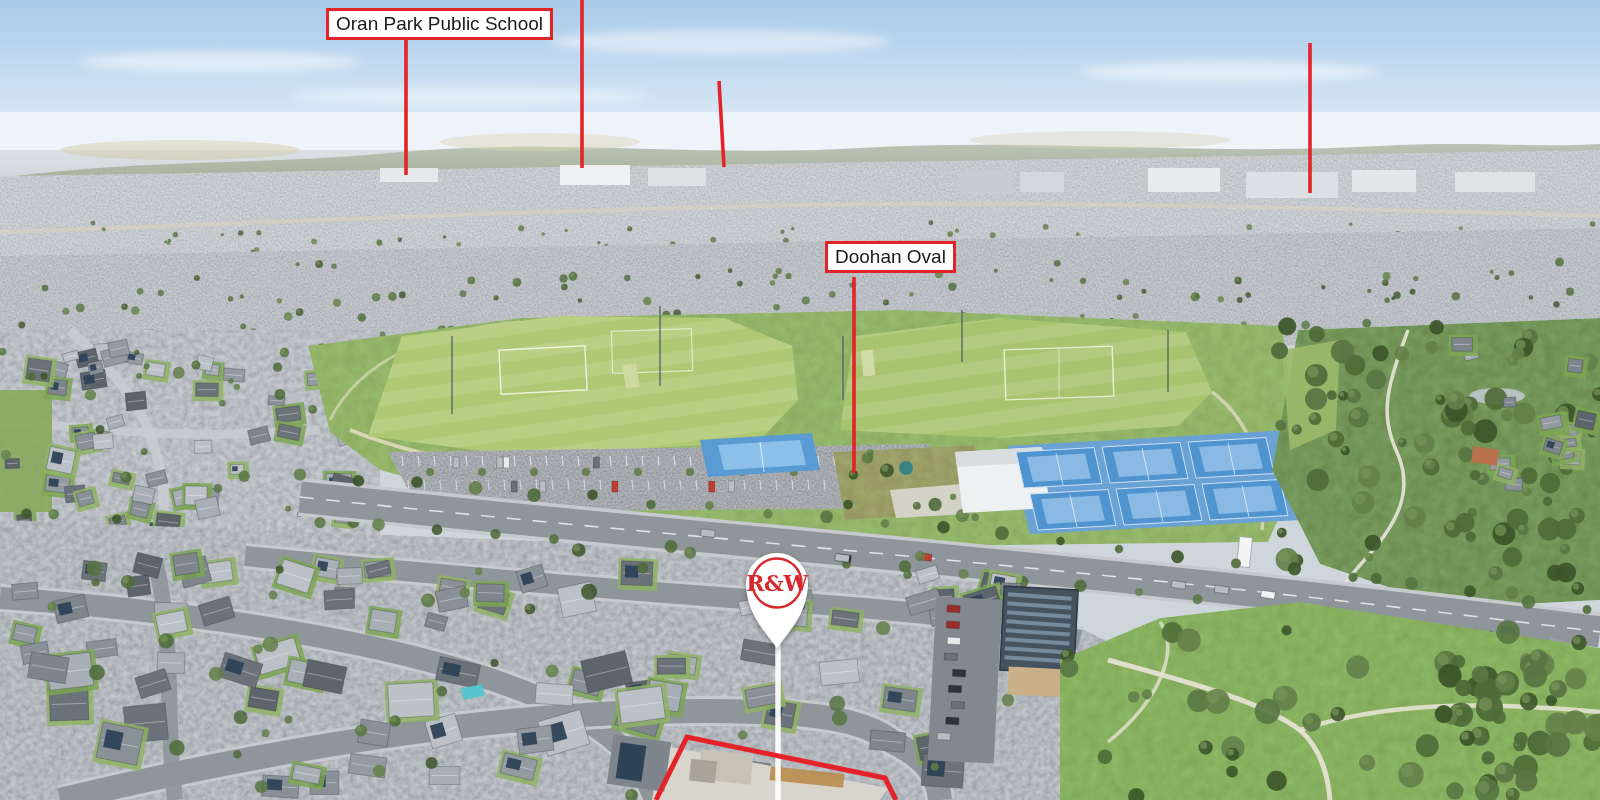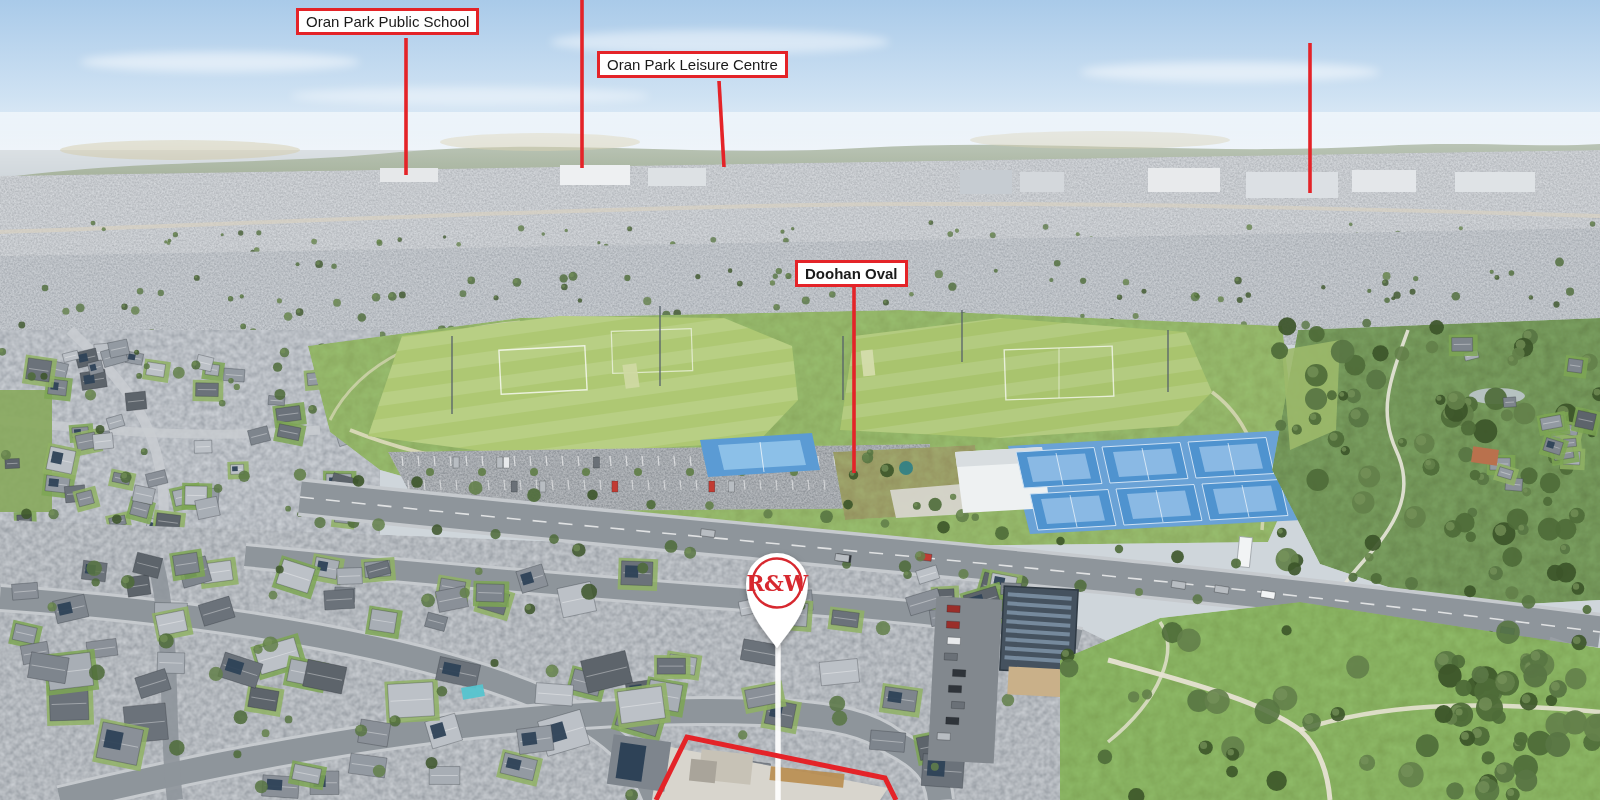--- a/index.html
+++ b/index.html
@@ -1,21 +1,21 @@
 <!DOCTYPE html>
 <html><head>
 <meta charset="utf-8">
 <style>
   html,body{margin:0;padding:0;background:#222;}
   .stage{position:relative;width:1600px;height:800px;overflow:hidden;
          font-family:"Liberation Sans",sans-serif;background:#cfd6db;}
   .stage svg.layer{position:absolute;left:0;top:0;width:1600px;height:800px;display:block;}
   .label{position:absolute;background:#ffffff;border:3px solid #e42328;color:#1a1a1a;
-         font-size:15px;line-height:1.15;padding:2px 7px;white-space:nowrap;
-         font-family:"Liberation Sans",sans-serif;box-sizing:border-box;}
+         font-size:19px;line-height:1.15;padding:2px 7px;white-space:nowrap;
+         font-family:"Liberation Sans",sans-serif;box-sizing:border-box;margin-left:30px;}
 </style>
 </head>
 <body>
 
 <div class="stage">
 
   <svg class="layer" viewBox="0 0 1600 800" preserveAspectRatio="none">
     <defs>
       <linearGradient id="skyG" x1="0" y1="0" x2="0" y2="1">
         <stop offset="0" stop-color="#a9cae9"></stop>
@@ -1501,15 +1501,14 @@
     <polyline points="656,800 687,737 885,778 896,800" fill="none" stroke="#e42328" stroke-width="5" stroke-linejoin="miter"></polyline>
 
     <g>
       <path d="M777,648 C763,629 747,613 746,584 A31,31 0 1 1 808,584 C807,613 791,629 777,648 Z" fill="#ffffff" filter="url(#pinShadow)"></path>
       <circle cx="777" cy="583" r="24.5" fill="none" stroke="#d7282f" stroke-width="2.4"></circle>
       <text x="777" y="591" text-anchor="middle" fill="#d7282f" font-family="DejaVu Serif, serif" font-size="22" font-weight="600" letter-spacing="-0.5">R&amp;W</text>
     </g>
   </svg>
 
   <div class="label" style="left:296px;top:8px;">Oran Park Public School</div>
-  <div class="label" style="left:597px;top:51px;">Oran Park Leisure Centre</div>
-  <div class="label" style="left:795px;top:260px;font-weight:bold;">Doohan Oval</div>
+  <div class="label" style="left:795px;top:241px;">Doohan Oval</div>
 </div>
 
 </body></html>

